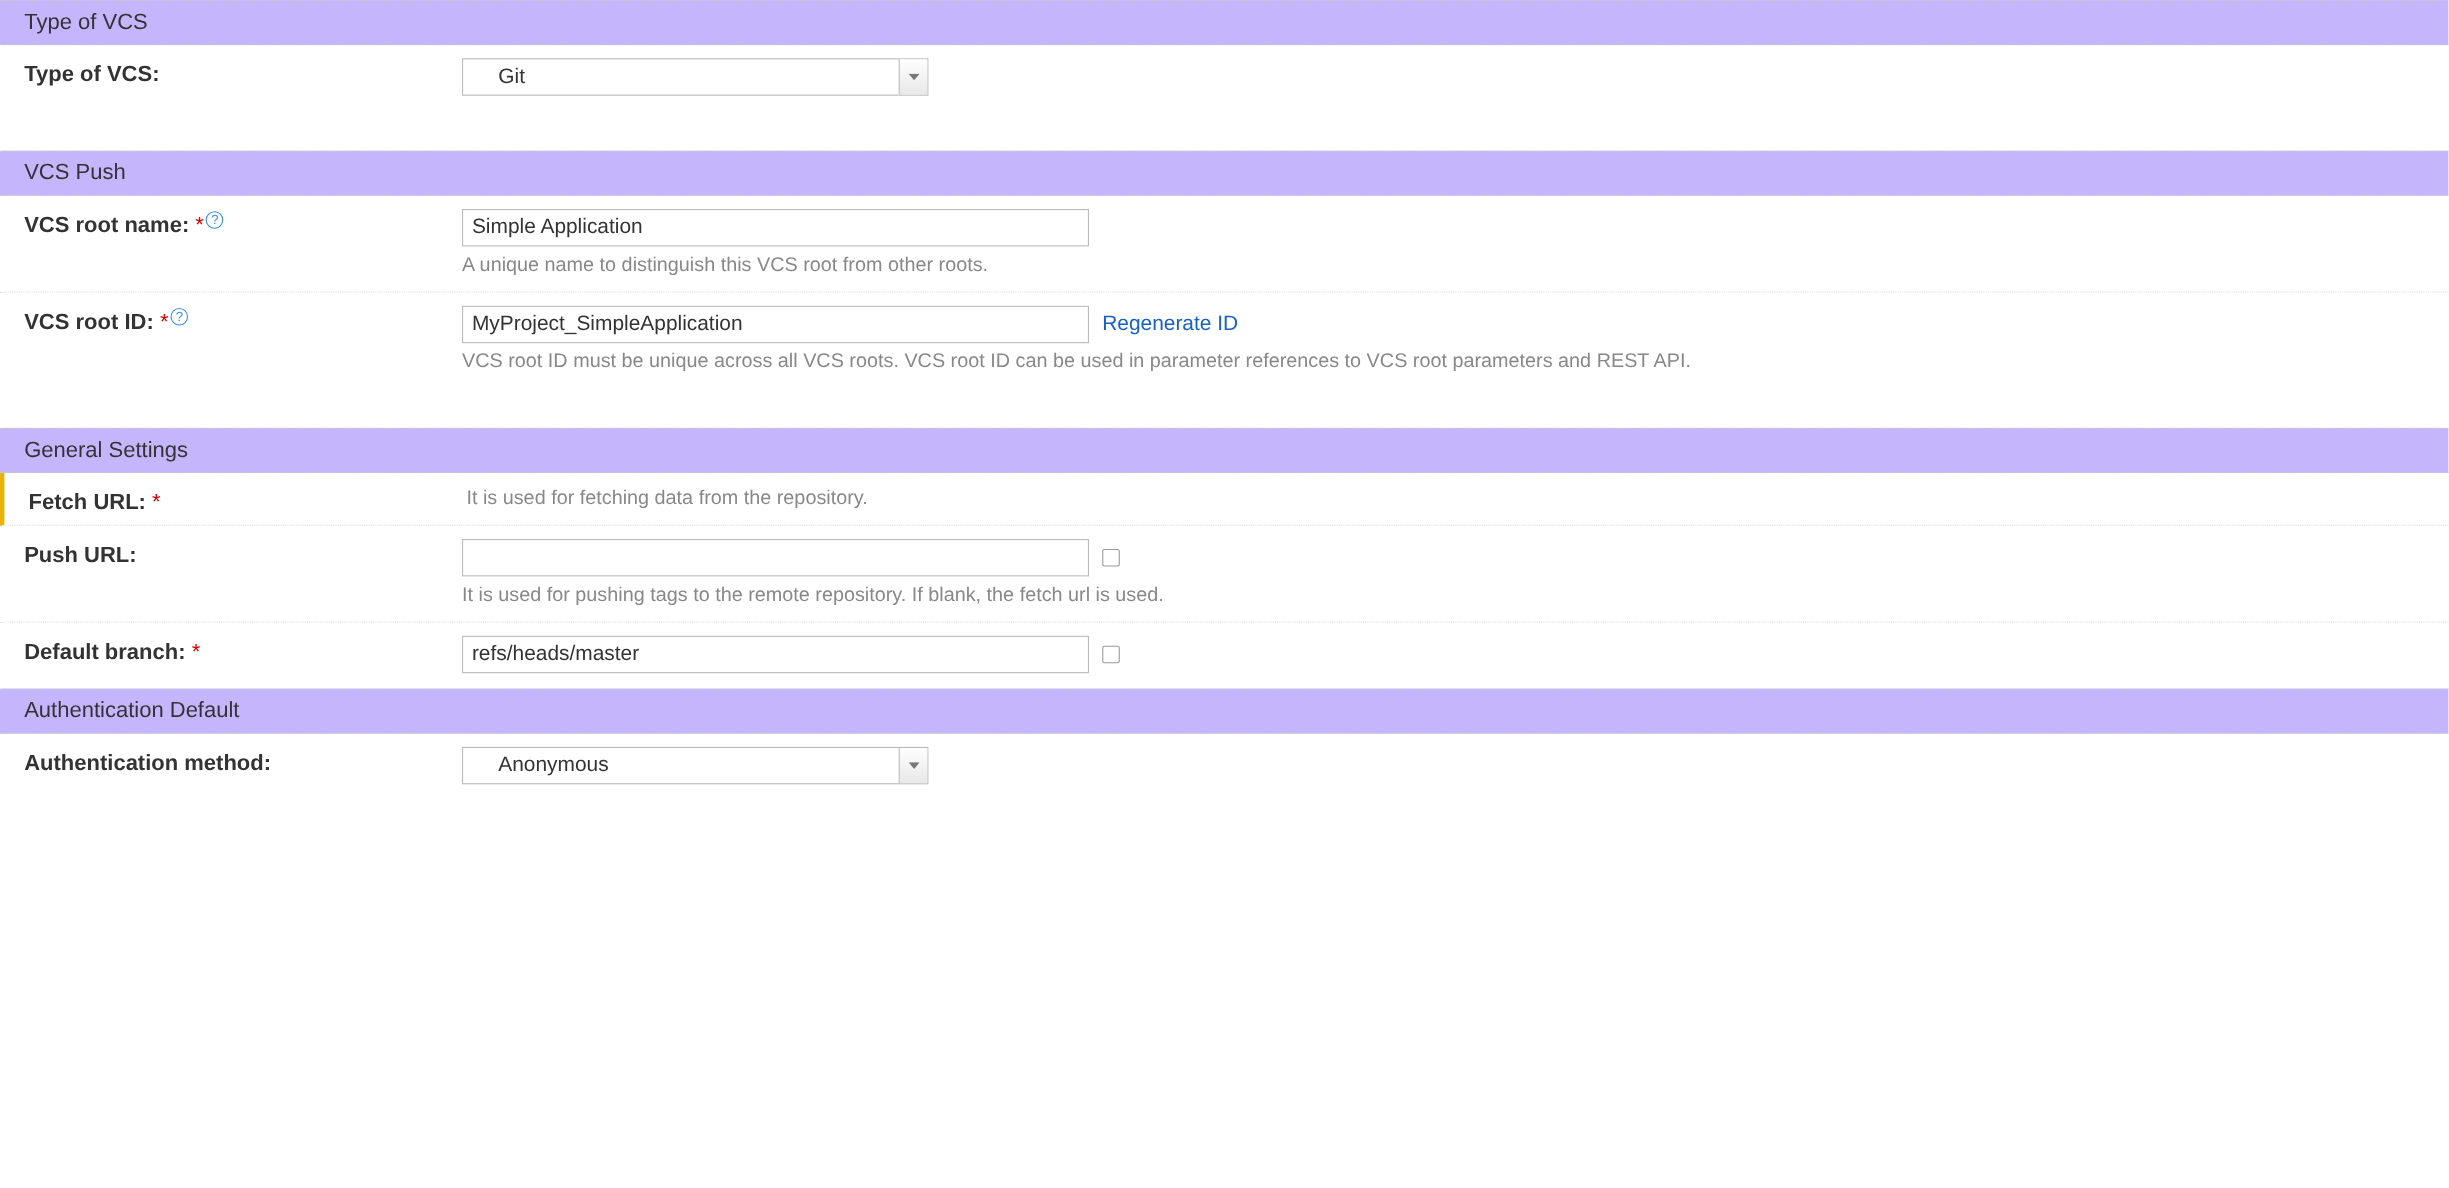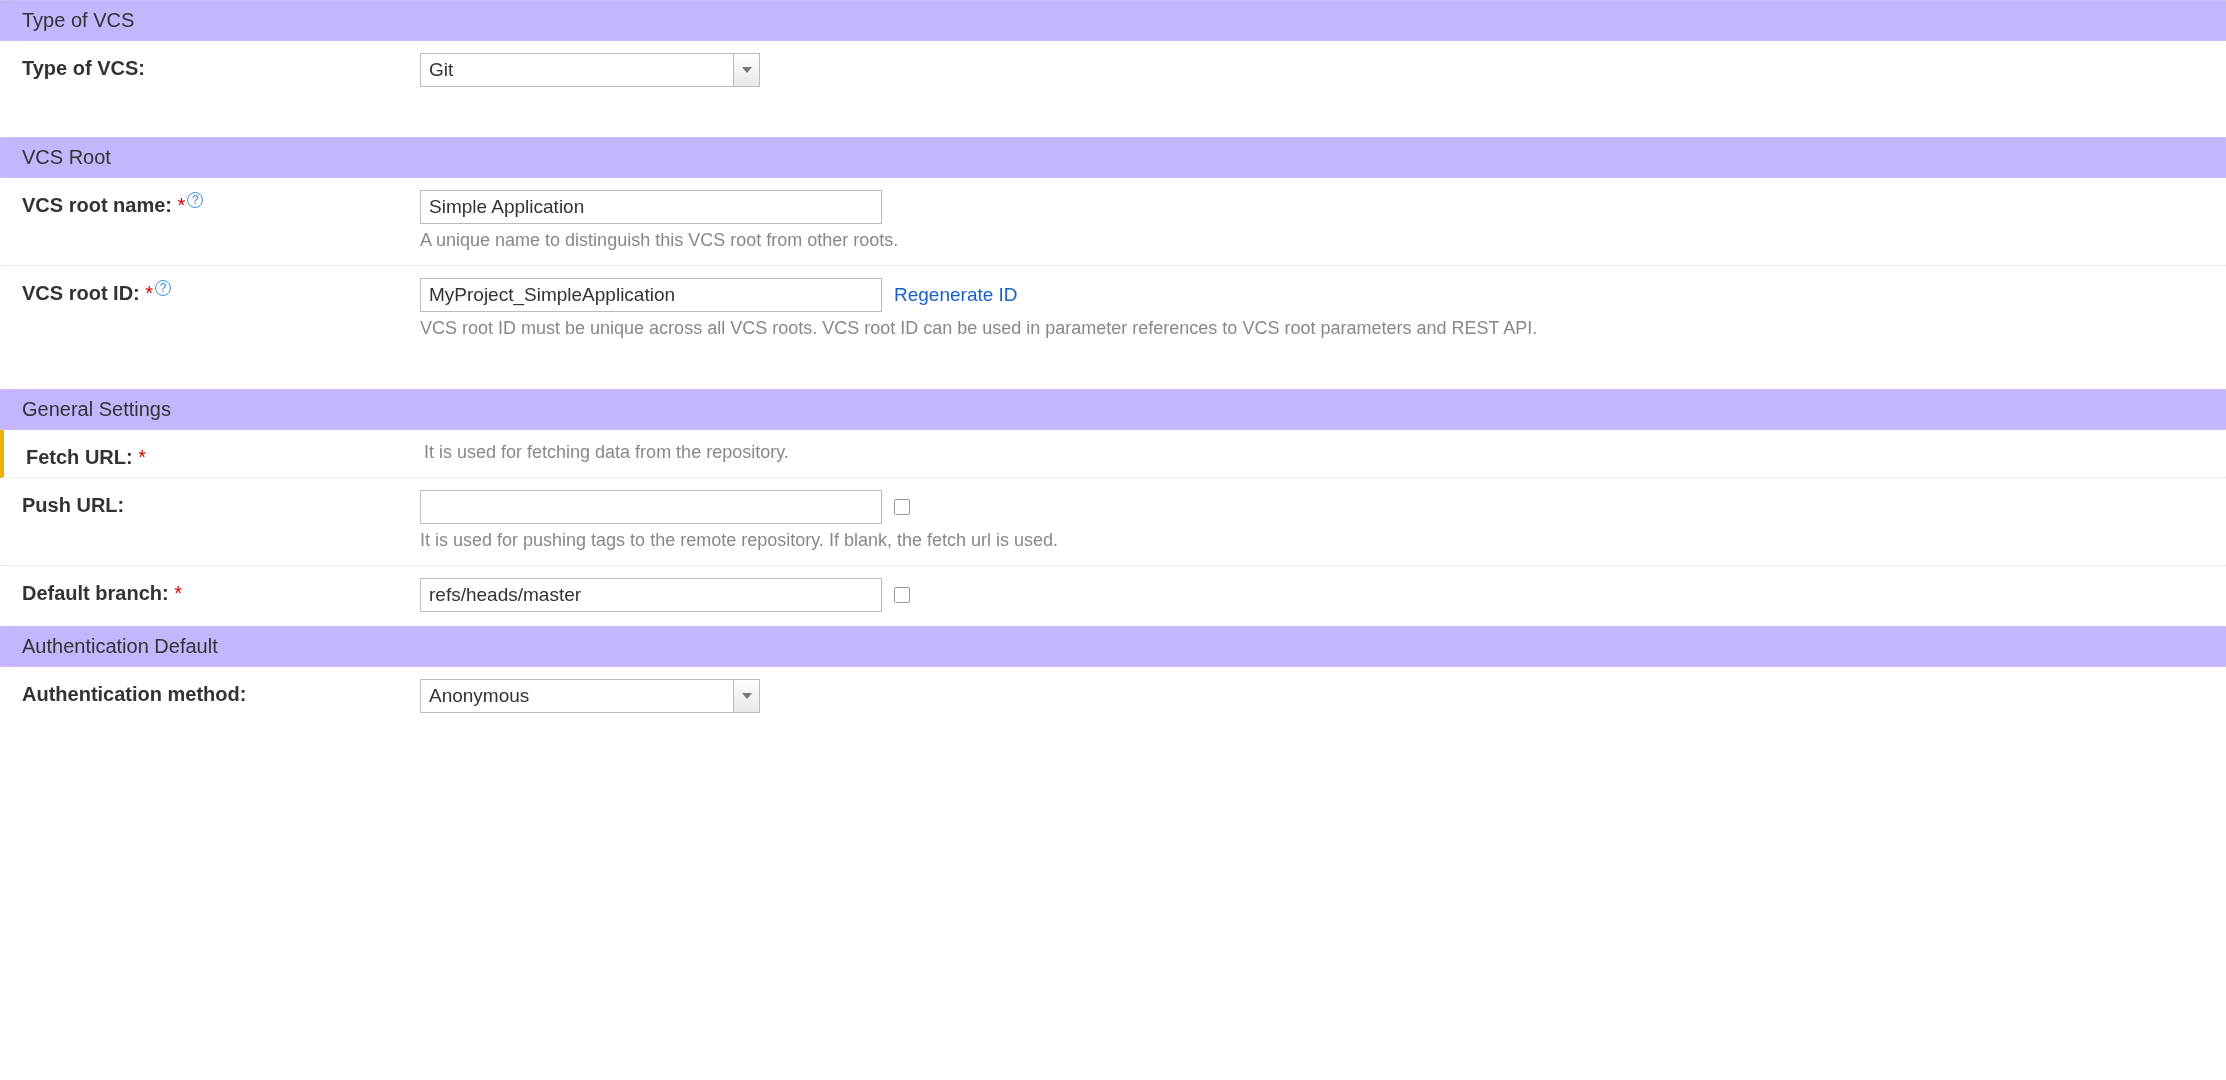--- a/index.html
+++ b/index.html
@@ -41,37 +41,38 @@
     flex-direction: column;
     gap: 6px;
     padding-bottom: 10px;
   }
   .field-line {
     display: flex;
     align-items: center;
     gap: 12px;
   }
   .text-input {
-    width: 462px;
+    width: 570px;
     height: 34px;
     padding: 4px 8px;
     border: 1px solid #bbb;
     font-size: 19px;
     font-family: inherit;
     color: #333;
     background: #fff;
   }
   .select-wrap {
-    width: 340px;
+    width: 424px;
     height: 34px;
     border: 1px solid #bbb;
     display: flex;
     align-items: center;
     background: #fff;
     position: relative;
+    padding-left: 24px;
   }
   .select-wrap .select-text {
     flex: 1;
     padding: 0 8px;
     font-size: 19px;
   }
   .select-wrap .dropdown-btn {
     width: 26px;
     height: 100%;
     background: linear-gradient(#fefefe, #e8e8e8);
@@ -134,21 +135,21 @@
               <path d="M0 0 L5 6 L10 0 Z" fill="#777"></path>
             </svg>
         </span>
       </div>
     </div>
   </div>
 </div>
 <div class="spacer"></div>
 
 <div class="section-header">
-  <span>VCS Root</span>
+  <span>VCS Push</span>
 </div>
 <div class="row">
   <div class="label-cell">
     <span>VCS root name:</span>
     <span class="req"> *</span><span class="help-icon">?</span>
   </div>
   <div class="value-cell">
     <div class="field-line">
       <input type="text" class="text-input" value="Simple Application" style="">
     </div>

